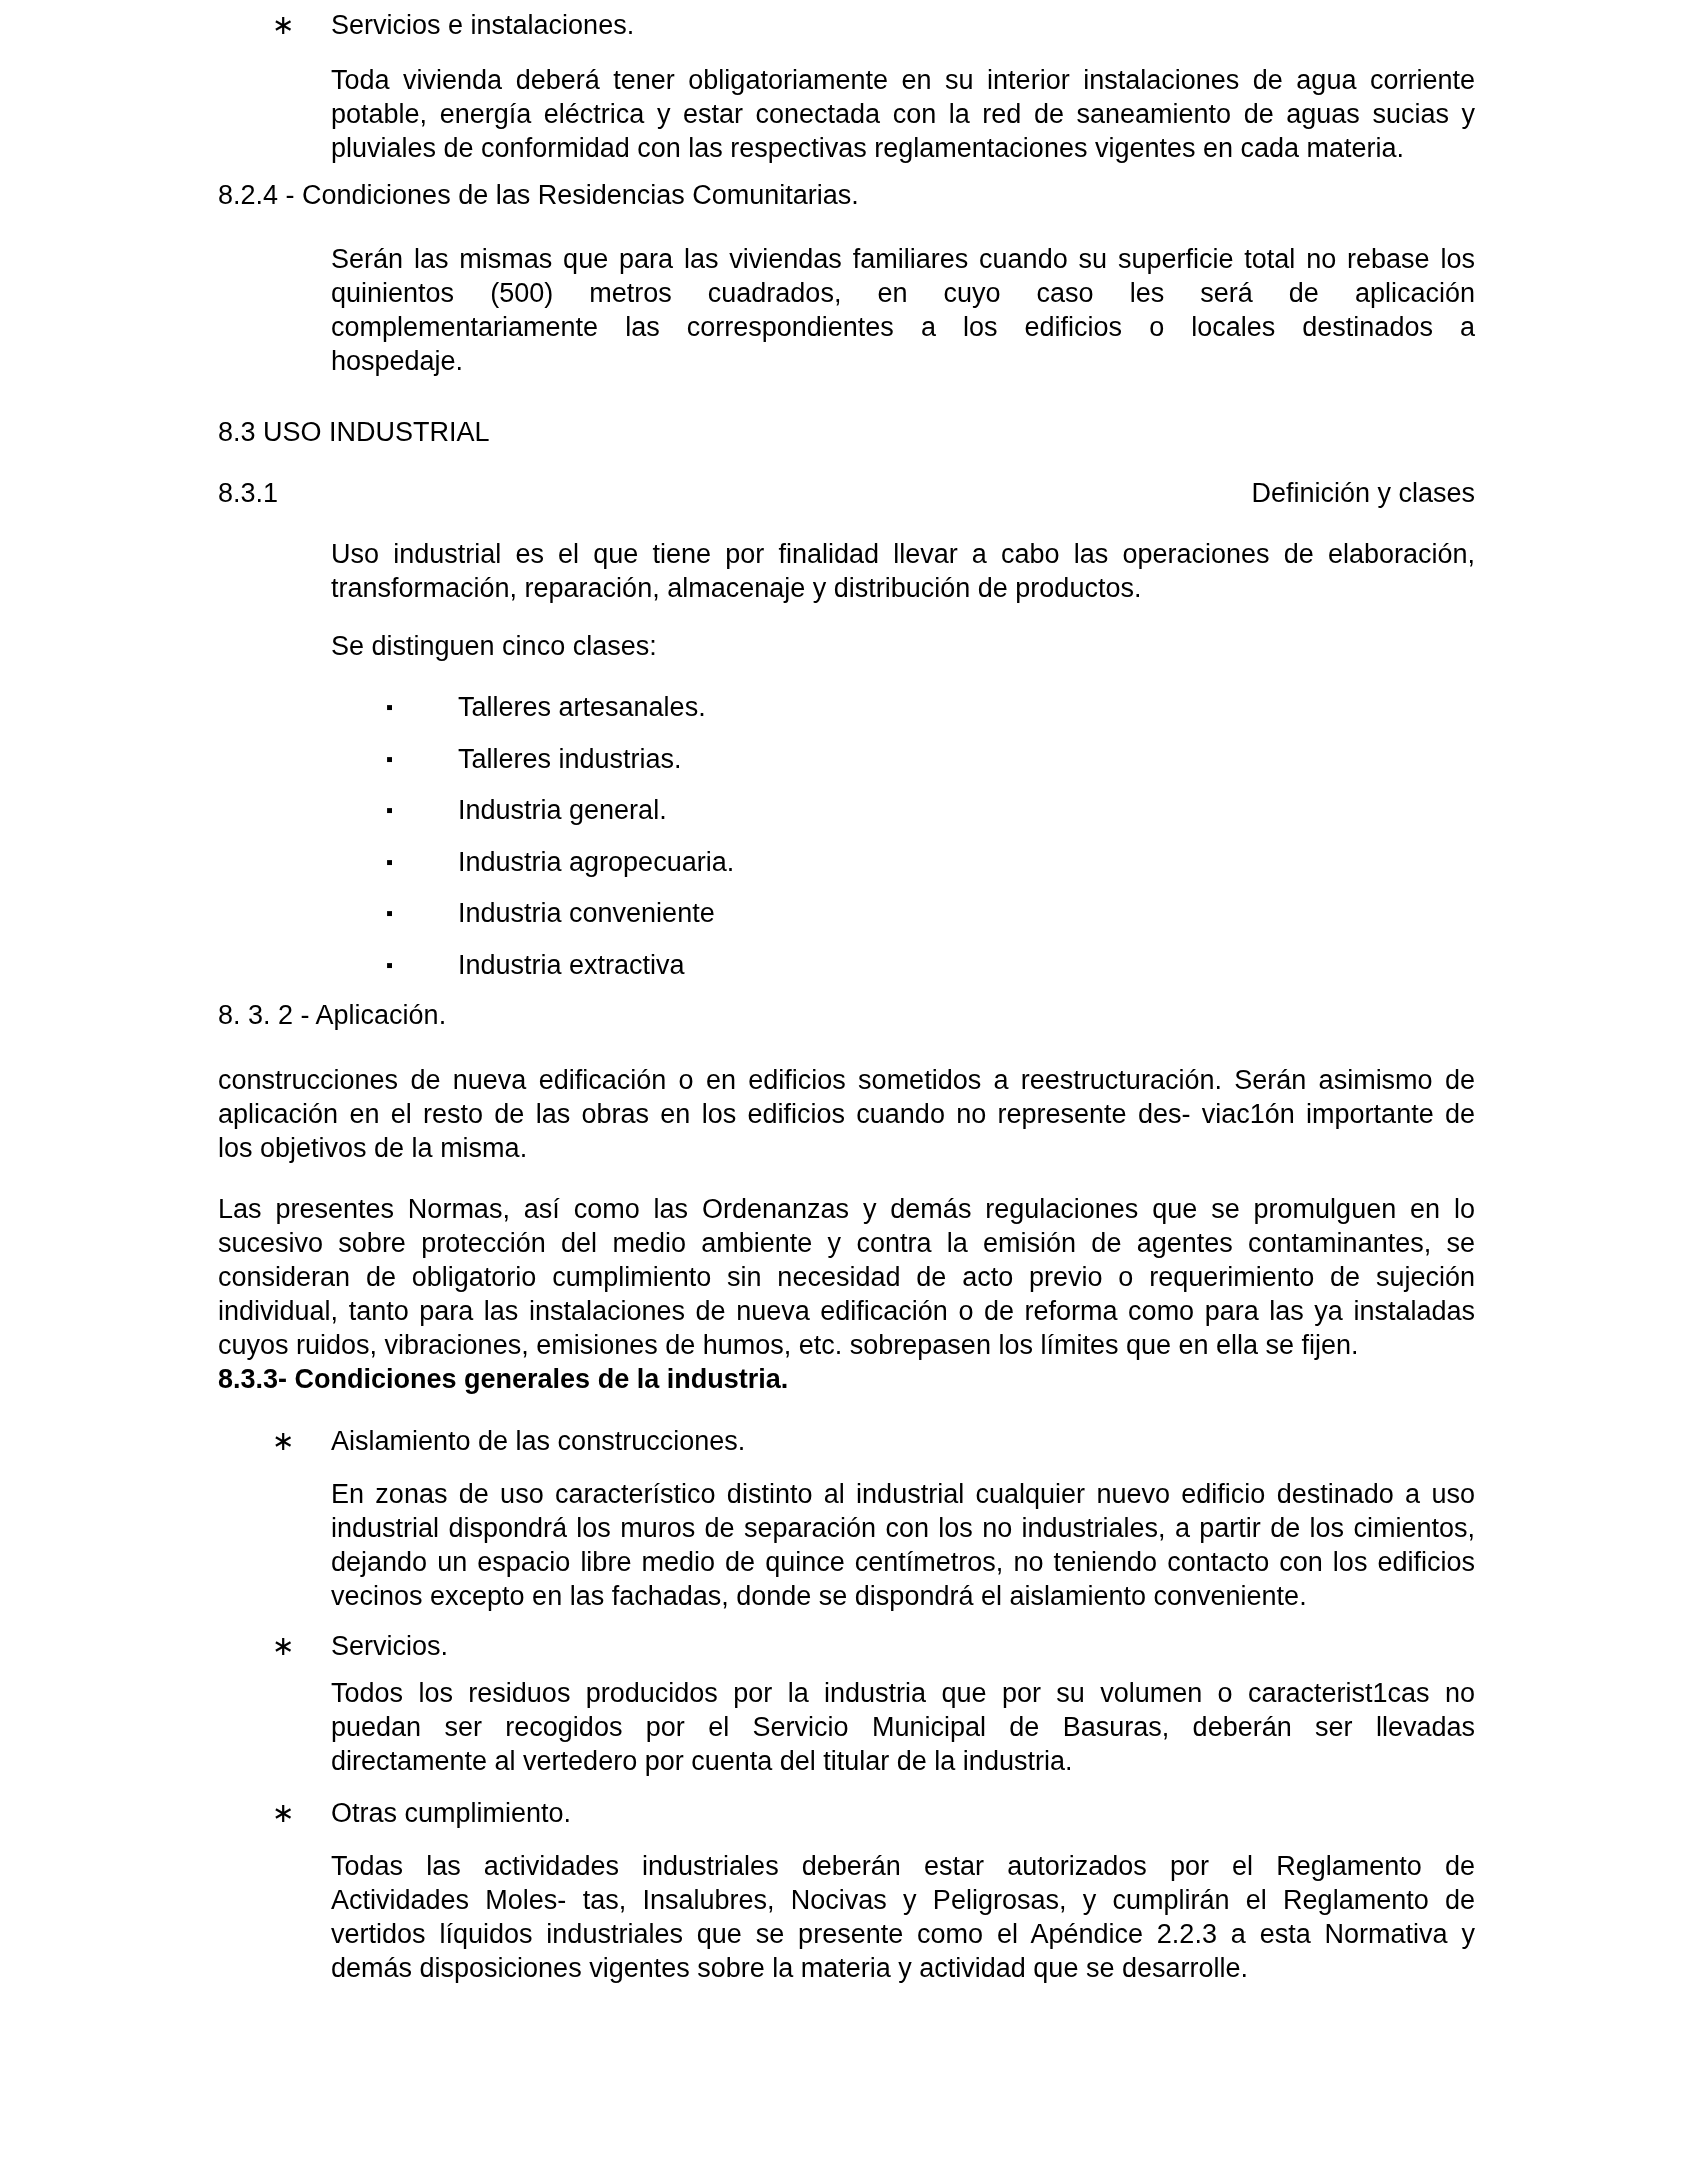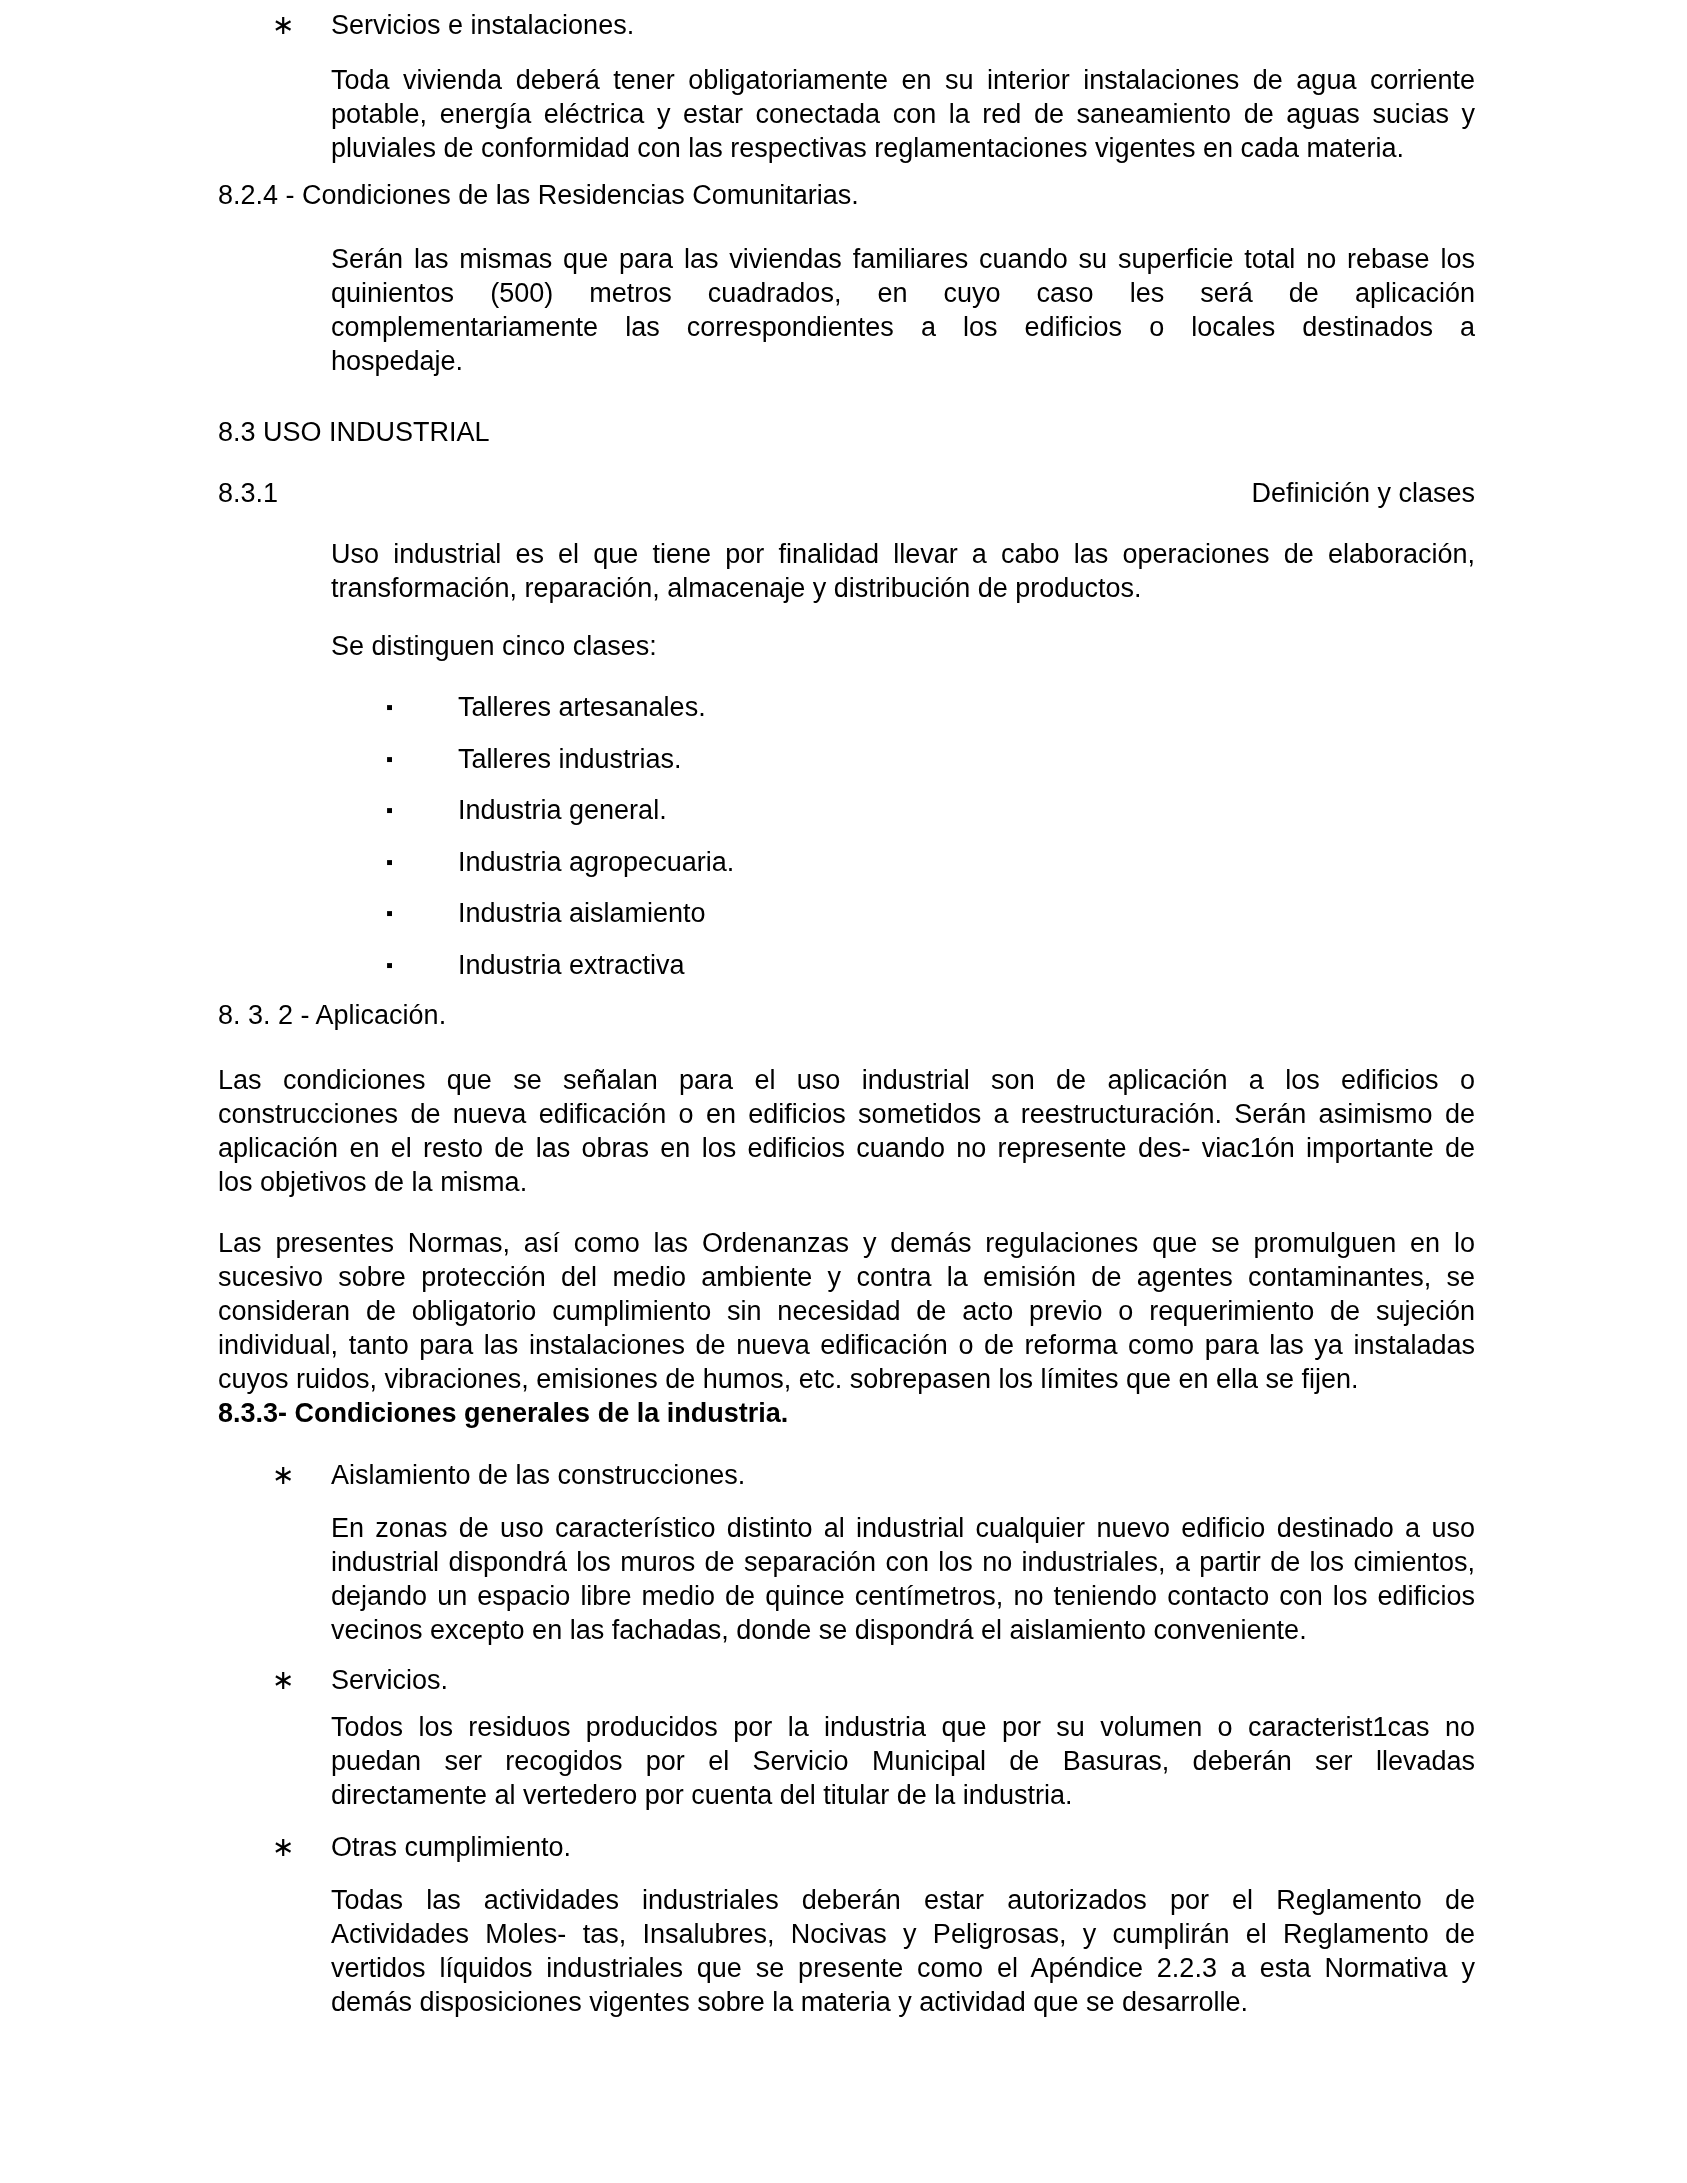--- a/index.html
+++ b/index.html
@@ -112,32 +112,31 @@
       <div class="clase-item">
         <span class="sq">▪</span>
         <span>Industria general.</span>
       </div>
       <div class="clase-item">
         <span class="sq">▪</span>
         <span>Industria agropecuaria.</span>
       </div>
       <div class="clase-item">
         <span class="sq">▪</span>
-        <span>Industria aislamiento</span>
+        <span>Industria conveniente</span>
       </div>
       <div class="clase-item">
         <span class="sq">▪</span>
         <span>Industria extractiva</span>
       </div>
     </div>
 
   <div id="b10" class="heading">8. 3. 2 - Aplicación.</div>
 
   <div id="b11" class="para para-full">
-      <div class="line">Las condiciones que se señalan para el uso industrial son de aplicación a los edificios o</div>
       <div class="line">construcciones de nueva edificación o en edificios sometidos a reestructuración. Serán asimismo de</div>
       <div class="line">aplicación en el resto de las obras en los edificios cuando no represente des- viac1ón importante de</div>
       <div class="line line-last">los objetivos de la misma.</div>
     </div>
 
   <div id="b12" class="para para-full">
       <div class="line">Las presentes Normas, así como las Ordenanzas y demás regulaciones que se promulguen en lo</div>
       <div class="line">sucesivo sobre protección del medio ambiente y contra la emisión de agentes contaminantes, se</div>
       <div class="line">consideran de obligatorio cumplimiento sin necesidad de acto previo o requerimiento de sujeción</div>
       <div class="line">individual, tanto para las instalaciones de nueva edificación o de reforma como para las ya instaladas</div>

